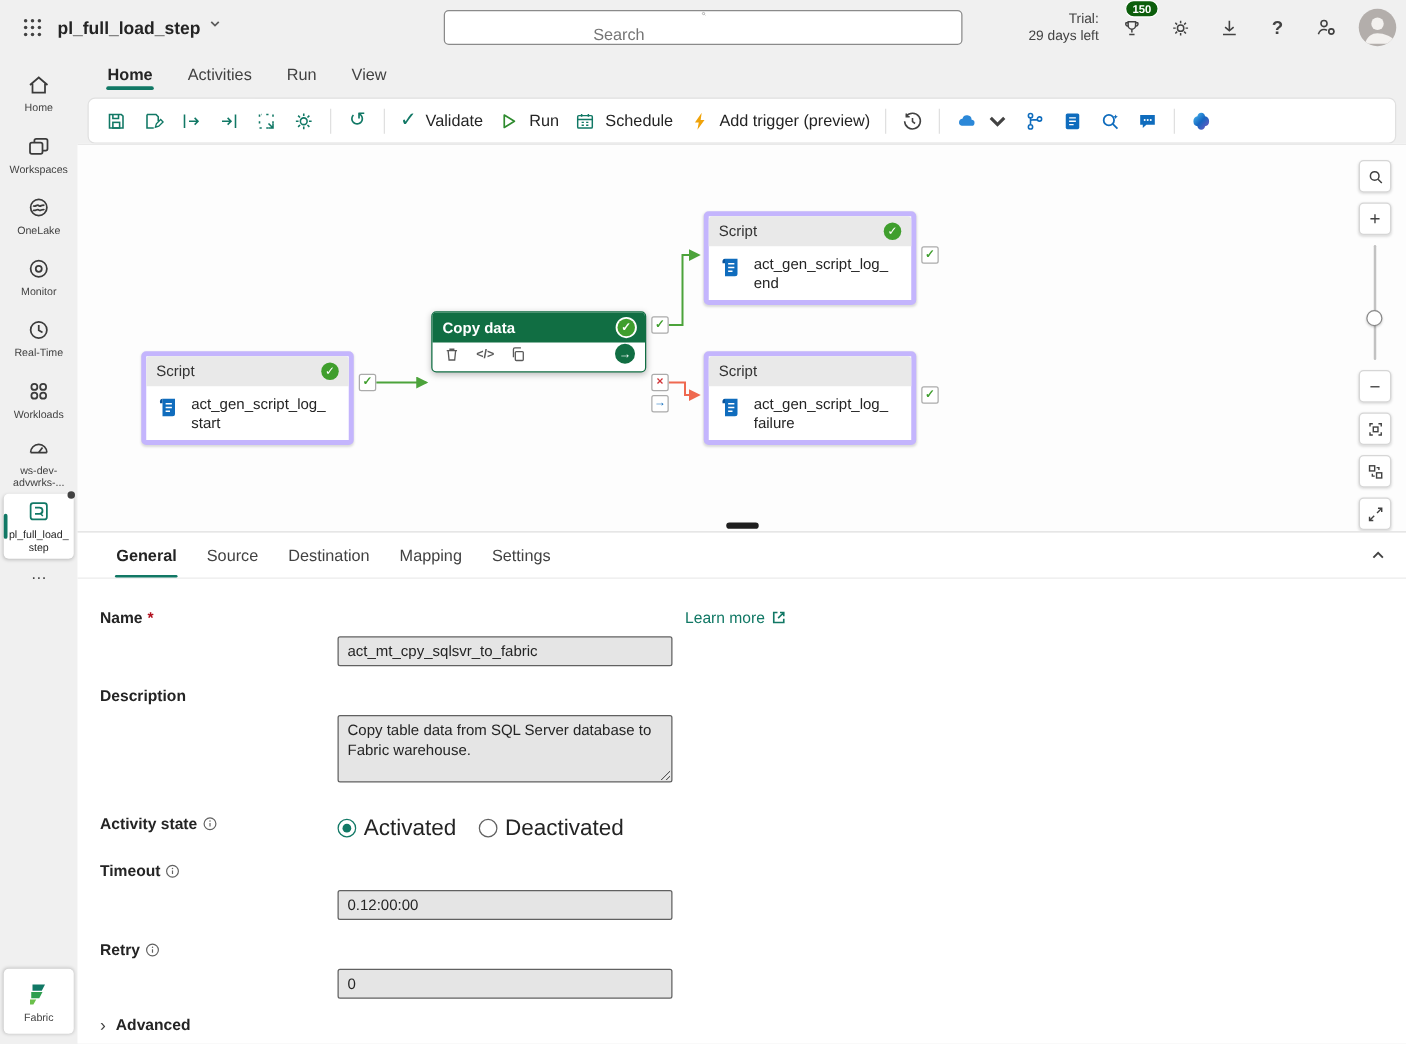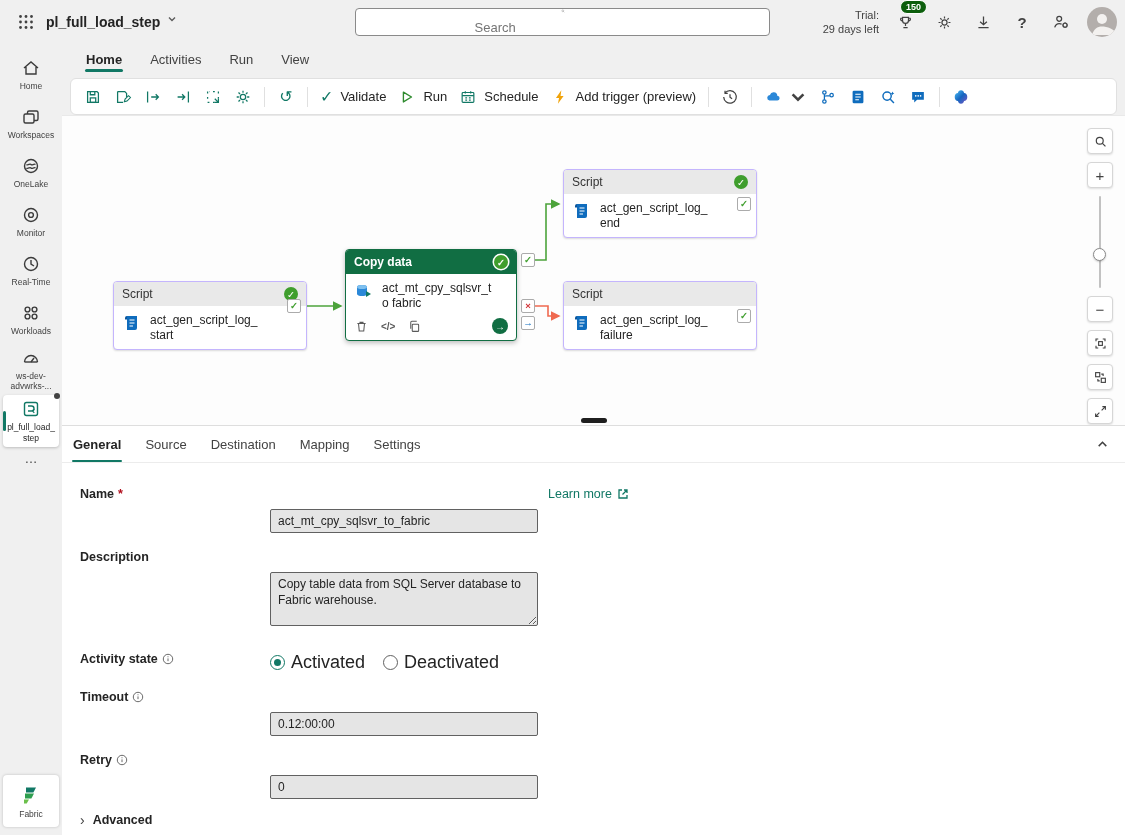--- a/index.html
+++ b/index.html
@@ -61,21 +61,21 @@
   .ticon svg { width:18px; height:18px; flex:none; }
   .ticon .lbl { color:#242424; white-space:nowrap; }
   .ticon.blue { color:#0f6cbd; }
   .tsep { width:1px; height:20px; background:#e0e0e0; margin:0 5px; flex:none; }
   .glyph { font-size:16px; line-height:1; }
 
   
   .canvas { flex:1; position:relative; background:#fdfdfd; border-top:1px solid #e9e9e9; overflow:hidden; }
   .wires { position:absolute; left:0; top:0; }
 
-  .node { position:absolute; width:194px; background:#fff; border:1px solid #c4b5fd; border-radius:4px;
+  .node { position:absolute; width:170px; background:#fff; border:4px solid #c4b5fd; border-radius:4px;
     box-shadow:0 1px 2px rgba(0,0,0,.14); cursor:pointer; }
   .node-header { height:24px; background:#e9e9e9; border-radius:3px 3px 0 0; display:flex; align-items:center;
     padding:0 8px; font-size:12px; color:#333; gap:6px; }
   .node-header .htitle { flex:1; }
   .node.selected { border:1.5px solid #116e43; box-shadow:0 2px 5px rgba(0,0,0,.25); width:172px; }
   .node.selected .node-header { background:#116e43; color:#fff; font-weight:600; }
   .chk { width:14px; height:14px; border-radius:50%; background:#3f9e2d; color:#fff; font-size:9.5px;
     display:flex; align-items:center; justify-content:center; flex:none; }
   .node.selected .chk { box-shadow:0 0 0 1.5px #fff; }
   .node-body { display:flex; gap:8px; padding:7px 8px 6px; align-items:flex-start; font-size:12px; line-height:1.25; color:#242424; }
@@ -98,21 +98,21 @@
   .zbtn svg { width:15px; height:15px; }
   .zslider { height:92px; width:26px; position:relative; display:flex; justify-content:center; }
   .ztrack { width:2px; height:100%; background:#c2c2c2; border-radius:1px; }
   .zhandle { position:absolute; top:52px; left:6px; width:13px; height:13px; border-radius:50%;
     background:#fff; border:1px solid #8a8a8a; box-shadow:0 1px 2px rgba(0,0,0,.2); cursor:grab; }
   .divider-handle { position:absolute; bottom:2px; left:50%; transform:translateX(-50%); width:26px; height:5px;
     border-radius:3px; background:#1f1f1f; cursor:row-resize; }
 
   
   .panel { height:410px; background:#fff; border-top:1px solid #dedede; position:relative; }
-  .ptabs { display:flex; gap:2px; padding:5px 0 0 0; border-bottom:1px solid #ececec; align-items:flex-start; height:37px; }
+  .ptabs { display:flex; gap:2px; padding:5px 0 0 20px; border-bottom:1px solid #ececec; align-items:flex-start; height:37px; }
   .ptab { padding:6px 11px 10px; font-size:13px; color:#424242; cursor:pointer; position:relative; }
   .ptab.active { font-weight:700; color:#242424; }
   .ptab.active::after { content:""; position:absolute; left:10px; right:10px; bottom:0; height:2.5px; border-radius:2px; background:#117865; }
   .pcollapse { position:absolute; right:16px; top:12px; color:#424242; cursor:pointer; }
 
   .pform { padding:20px 0 0 18px; }
   .frow { display:flex; margin-bottom:13px; align-items:flex-start; }
   .frow.gap-lg { margin-top:22px; }
   .flabel { width:190px; font-weight:600; font-size:12.5px; padding-top:4px; display:flex; gap:4px; align-items:center; color:#242424; }
   .req { color:#b10e1c; }
@@ -445,29 +445,20 @@
             </svg>
           <span class="node-name"><span>act_gen_script_log_</span><br><span>start</span></span>
         </div>
       </div>
 
       <div class="node selected" style="left:283px; top:133px;">
         <div class="node-header">
           <span class="htitle">Copy data</span>
           <span class="chk">✓</span>
         </div>
-        <div class="node-body">
-          <svg viewBox="0 0 20 20">
-            <ellipse cx="8" cy="6" rx="5" ry="2.1" fill="#2b88d8"></ellipse>
-            <path d="M3 6v7c0 1.2 2.2 2.1 5 2.1s5-.9 5-2.1V6" fill="#2b88d8"></path>
-            <ellipse cx="8" cy="6" rx="5" ry="2.1" fill="#7fc0ef"></ellipse>
-            <path d="M12 10l5 3-5 3z" fill="#117865"></path>
-          </svg>
-          <span class="node-name"><span>act_mt_cpy_sqlsvr_t</span><br><span>o fabric</span></span>
-        </div>
         <div class="node-foot">
           <svg viewBox="0 0 20 20" fill="none" stroke="currentColor" stroke-width="1.4">
               <path d="M4.5 6h11M8 6V4.5h4V6M6 6l1 10h6l1-10"></path>
             </svg>
           <span class="fcode">&lt;/&gt;</span>
           <svg viewBox="0 0 20 20" fill="none" stroke="currentColor" stroke-width="1.4">
               <rect x="7" y="7" width="8.5" height="9.5" rx="1"></rect>
               <path d="M5 13V4.5A1.5 1.5 0 0 1 6.5 3H13"></path>
             </svg>
           <span class="gbtn">→</span>

